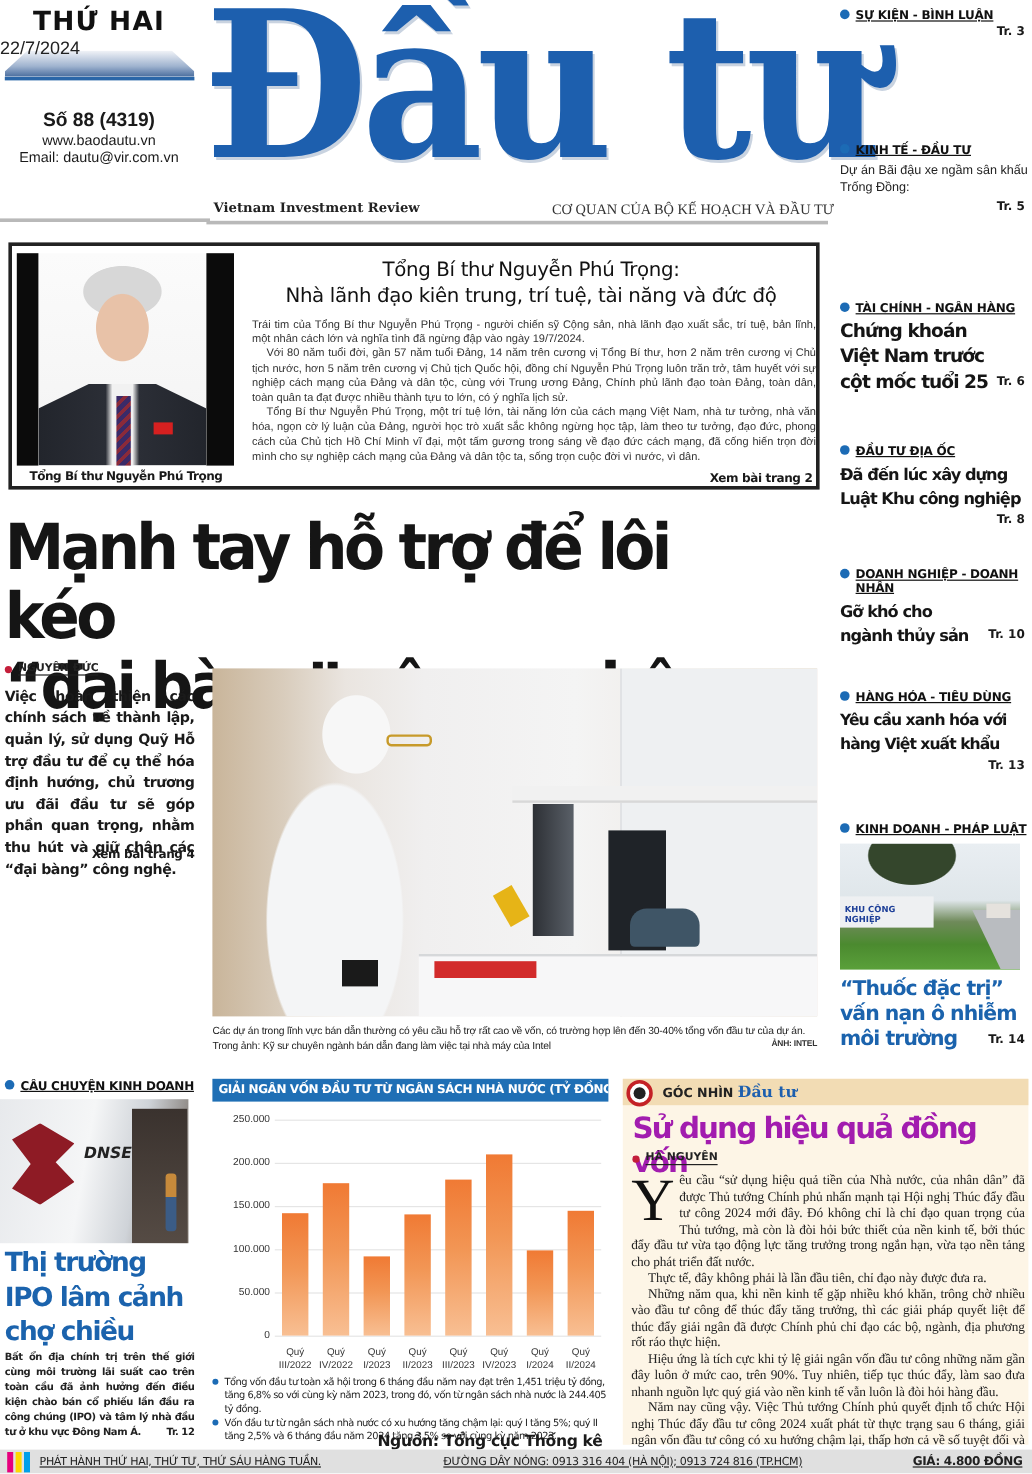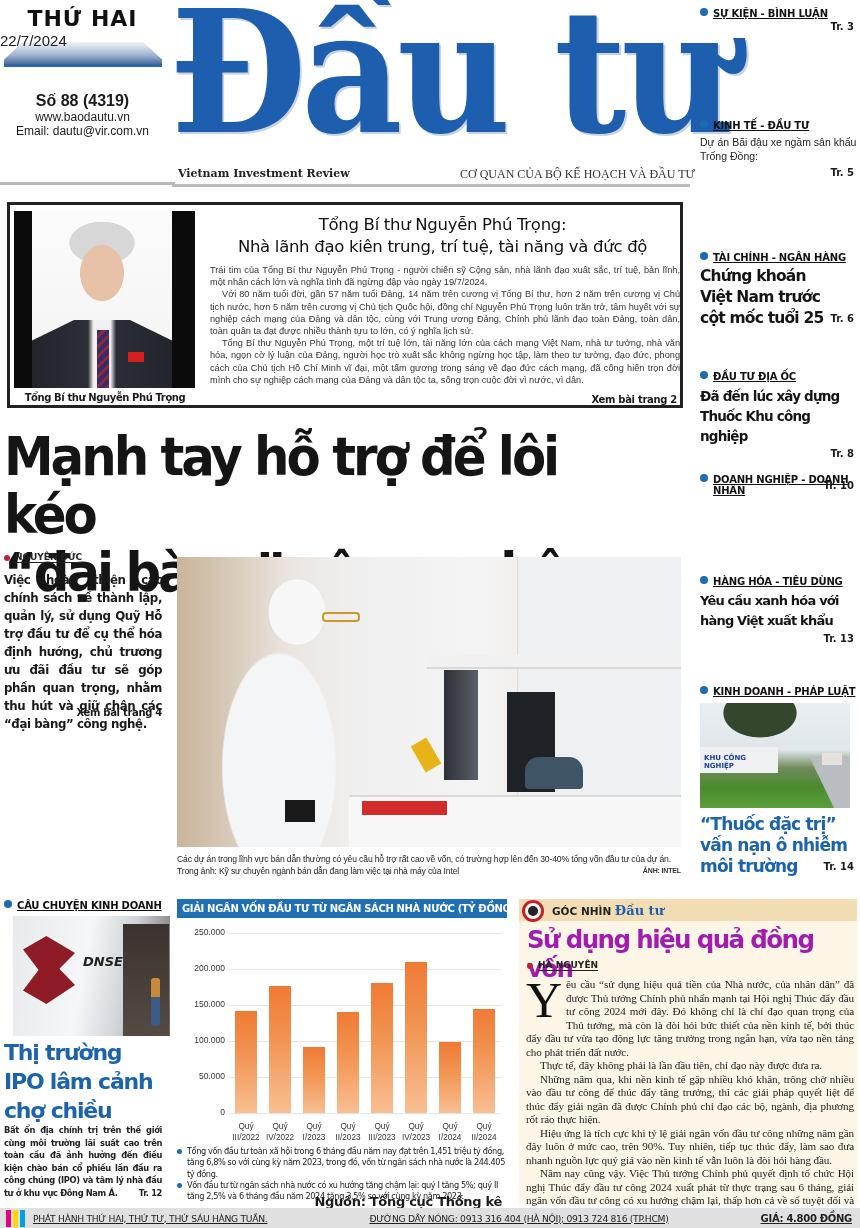--- a/index.html
+++ b/index.html
@@ -66,21 +66,21 @@
   .lab-phone { left: 348px; top: 200px; width: 58px; height: 32px; background: #3f5566; border-radius: 14px 14px 4px 4px; }
   .lab-scanner { left: 240px; top: 183px; width: 18px; height: 30px; background: #e6b417; transform: rotate(-30deg); }
   .lab-case { left: 185px; top: 244px; width: 85px; height: 14px; background: #d22b2b; }
   .lab-desk { left: 172px; top: 238px; width: 332px; height: 52px; background: #f7f7f8; border-top: 2px solid #d6d8da; }
   .lab-shelf { left: 250px; top: 98px; width: 254px; height: 14px; background: #f1f1f1; border-bottom: 2px solid #d8d8d8; }
   .photo-cap { left: 177px; top: 853px; width: 504px; font-size: 8.6px; line-height: 12px; color: #222; letter-spacing: -0.15px; }
   .photo-cap .cr { float: right; font-size: 7px; font-weight: bold; color: #333; }
 
   
   .bl-cat { left: 4px; top: 900px; }
-  .dnse { left: 13px; top: 916px; width: 157px; height: 120px; background: linear-gradient(100deg,#e7e9ec 0%,#f5f6f7 45%,#cfd3d8 70%,#6c6259 100%); overflow: hidden; }
+  .dnse { left: 0; top: 916px; width: 157px; height: 120px; background: linear-gradient(100deg,#e7e9ec 0%,#f5f6f7 45%,#cfd3d8 70%,#6c6259 100%); overflow: hidden; }
   .dnse-logo { left: 10px; top: 20px; width: 52px; height: 68px; background: #8e1b25; clip-path: polygon(0 20%,45% 0,100% 25%,70% 48%,100% 72%,45% 100%,0 80%,30% 50%); }
   .dnse-txt { left: 70px; top: 38px; font-family: "DejaVu Sans", sans-serif; font-weight: bold; font-size: 13px; color: #222; font-style: italic; }
   .dnse-door { left: 110px; top: 8px; width: 46px; height: 112px; background: linear-gradient(180deg,#3a322e,#554b44); }
   .dnse-woman { left: 138px; top: 62px; width: 9px; height: 48px; background: linear-gradient(180deg,#c78a3b 0 40%,#3b5c86 40%); border-radius: 3px; }
   .ipo-h { left: 4px; top: 1038px; width: 160px; font-family: "DejaVu Sans", sans-serif; font-weight: bold; font-size: 22px; line-height: 29px; color: #1b63ad; letter-spacing: -1.2px; }
   .ipo-b { left: 4px; top: 1124px; width: 158px; font-family: "DejaVu Sans", sans-serif; font-weight: bold; font-size: 8.3px; line-height: 12.6px; color: #222; text-align: justify; letter-spacing: -0.35px; }
 
   
   .ch-title { left: 177px; top: 899px; width: 330px; height: 19px; background: #1f6fb5; color: #fff; font-family: "DejaVu Sans", sans-serif; font-weight: bold; font-size: 10px; line-height: 19px; padding-left: 5px; letter-spacing: -0.35px; white-space: nowrap; overflow: hidden; }
   .ch-area { left: 177px; top: 922px; width: 330px; height: 185px; }
@@ -205,28 +205,29 @@
       <span>TÀI CHÍNH - NGÂN HÀNG</span>
     </div>
   <div class="rh" style="font-size:15.5px;line-height:21px;margin-top:3px;width:125px;">Chứng khoán Việt Nam trước cột mốc tuổi 25</div>
   <div class="tr" style="margin-top:-16px;">Tr. 6</div>
 </div>
 <div class="abs rail" style="top:371px;">
   <div class="cat">
       <i class="dot"></i>
       <span>ĐẦU TƯ ĐỊA ỐC</span>
     </div>
-  <div class="rh" style="font-size:13.5px;line-height:20px;margin-top:4px;">Đã đến lúc xây dựng Thuốc Khu công nghiệp</div>
+  <div class="rh" style="font-size:13.5px;line-height:20px;margin-top:4px;">Đã đến lúc xây dựng Luật Khu công nghiệp</div>
   <div class="tr" style="margin-top:2px;">Tr. 8</div>
 </div>
 <div class="abs rail" style="top:474px;">
   <div class="cat">
       <i class="dot"></i>
       <span>DOANH NGHIỆP - DOANH NHÂN</span>
     </div>
+  <div class="rh" style="font-size:13.5px;line-height:20px;margin-top:4px;width:115px;">Gỡ khó cho ngành thủy sản</div>
   <div class="tr" style="margin-top:-16px;">Tr. 10</div>
 </div>
 <div class="abs rail" style="top:576px;">
   <div class="cat">
       <i class="dot"></i>
       <span>HÀNG HÓA - TIÊU DÙNG</span>
     </div>
   <div class="rh" style="font-size:13px;line-height:20px;margin-top:4px;">Yêu cầu xanh hóa với hàng Việt xuất khẩu</div>
   <div class="tr" style="margin-top:2px;">Tr. 13</div>
 </div>

